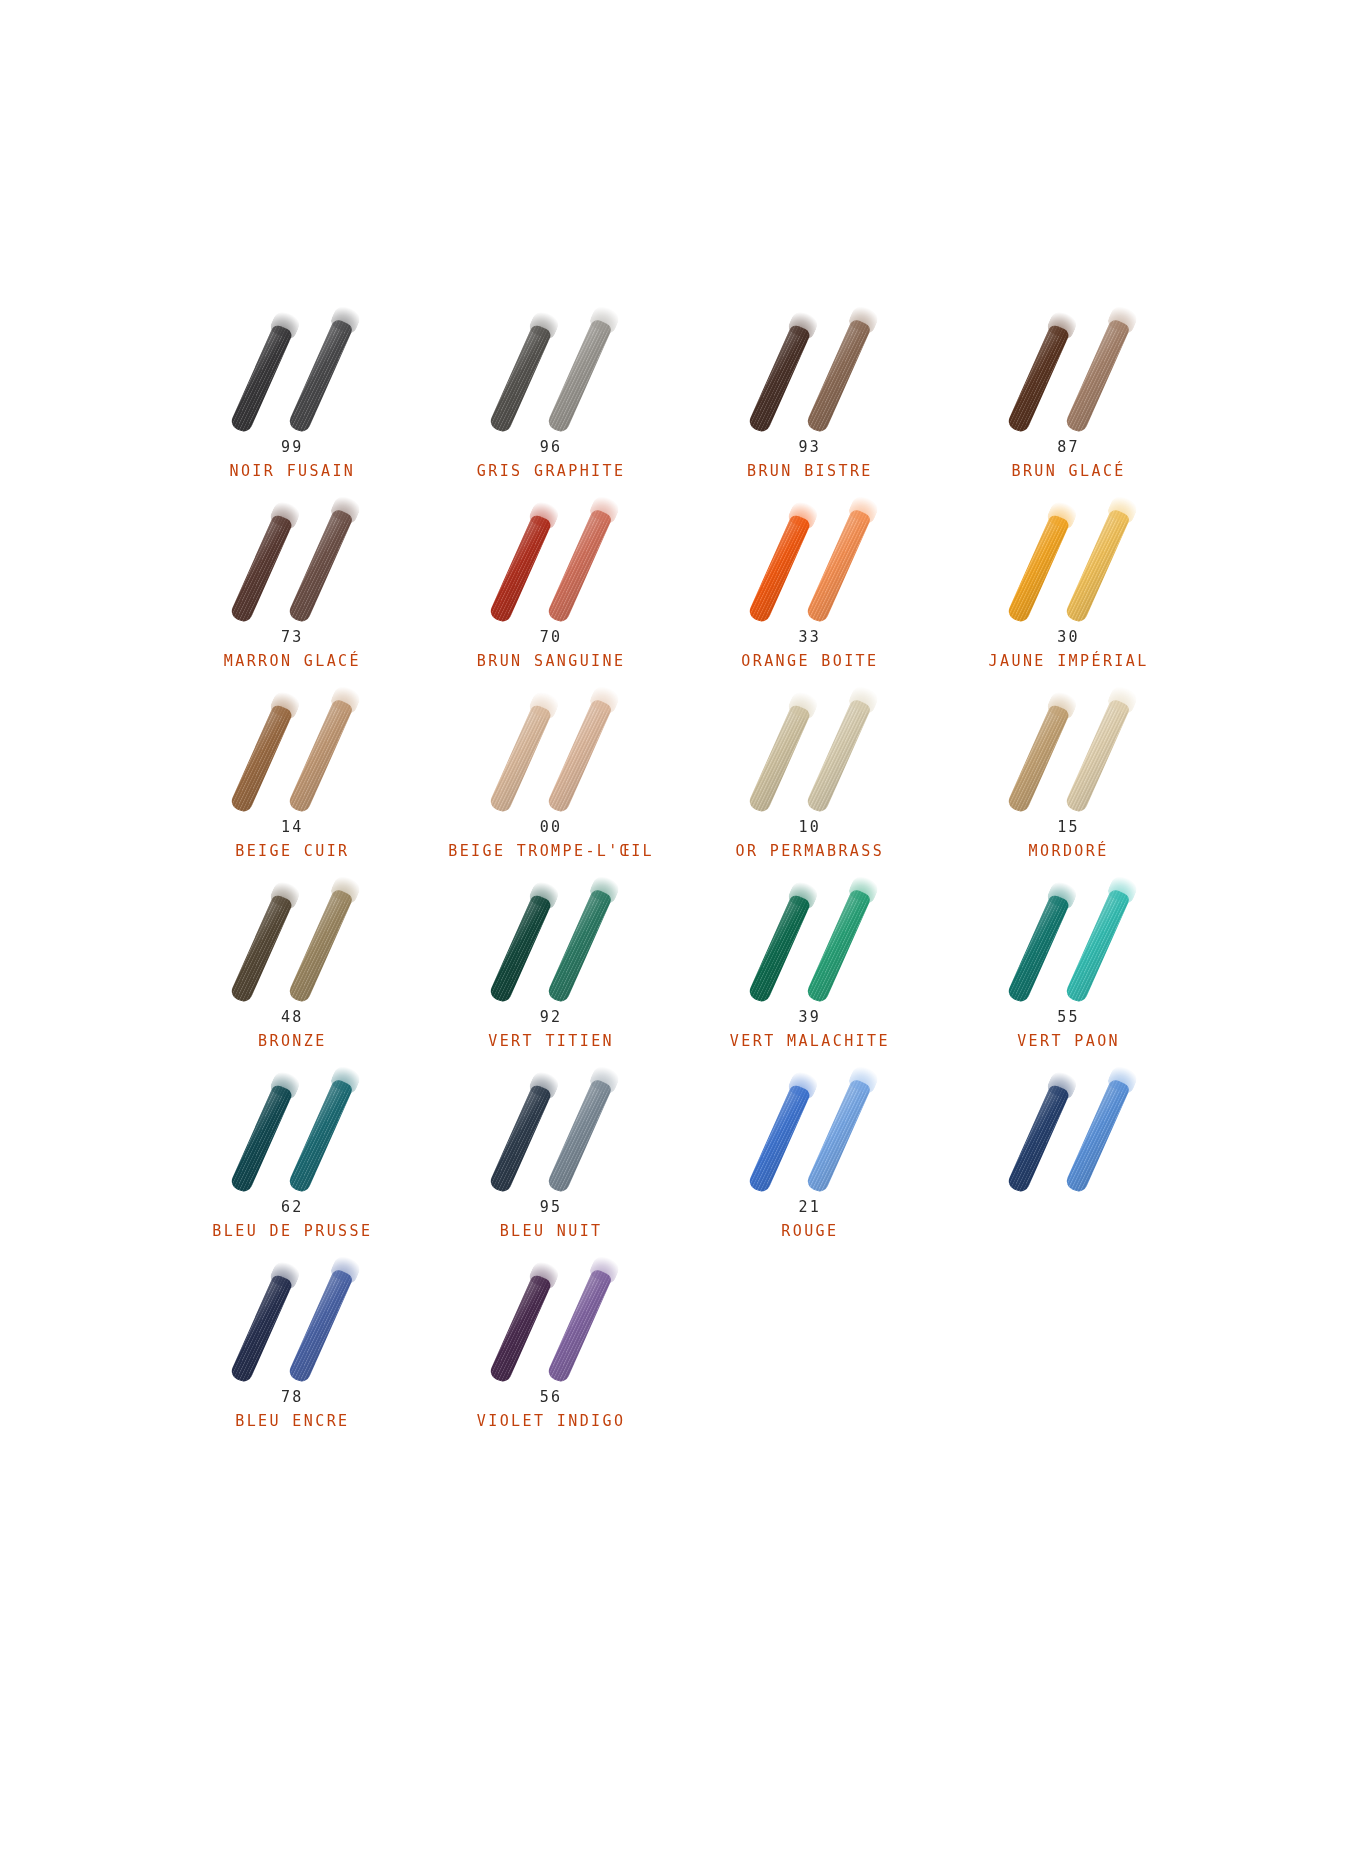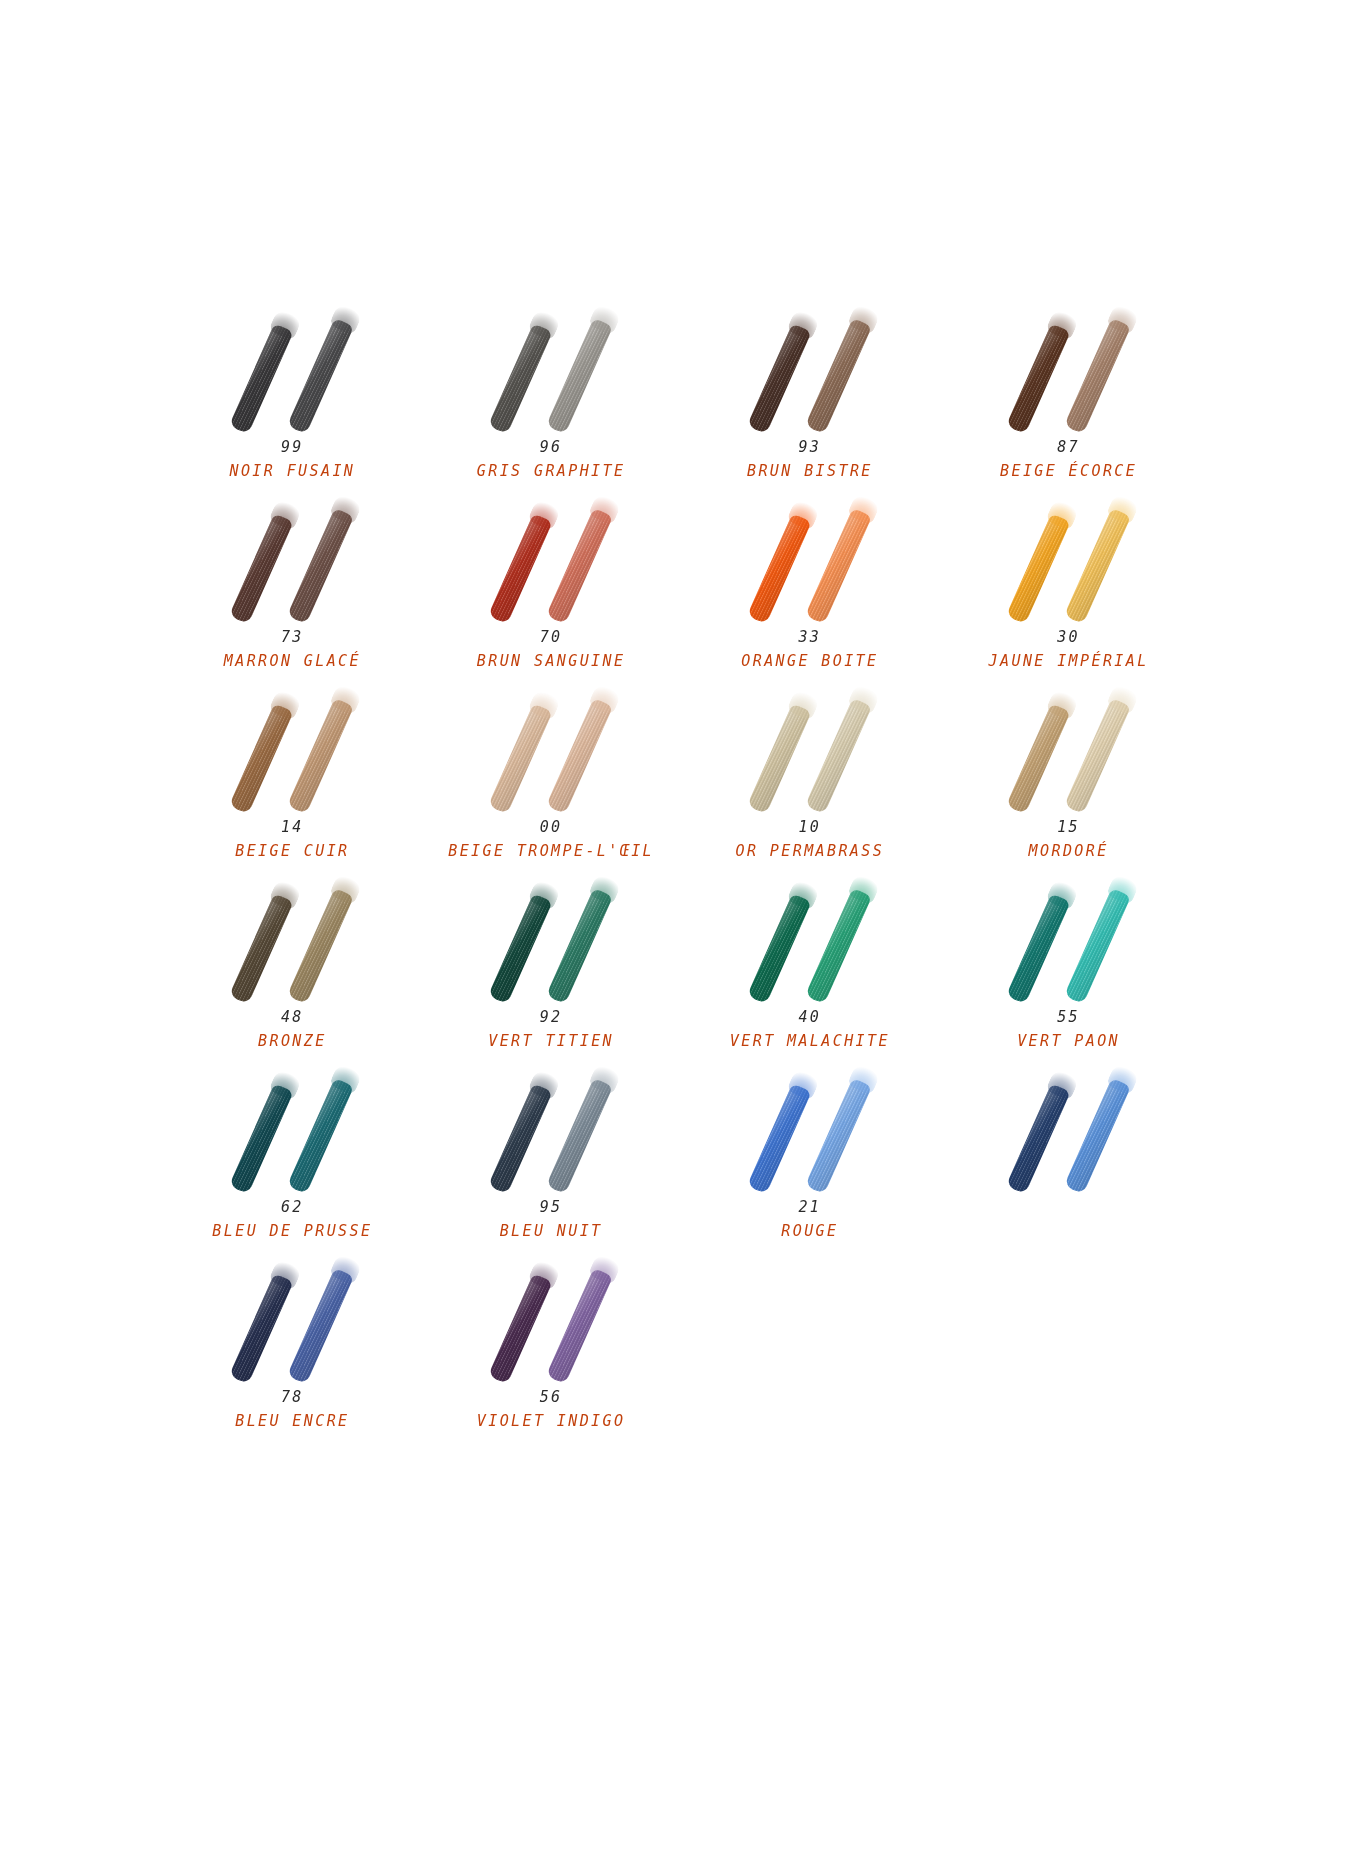--- a/index.html
+++ b/index.html
@@ -14,21 +14,20 @@
     font-family: "Liberation Sans", sans-serif;
     -webkit-font-smoothing: antialiased;
     overflow: hidden;
   }
 
   #swatch-page {
     position: relative;
     width: 1123px;
     height: 1860px;
     background: #ffffff;
-    font-style: italic;
   }
 
   #swatch-grid {
     position: absolute;
     left: 163px;
     top: 300px;
     width: 1035px;
     display: grid;
     grid-template-columns: repeat(4, 1fr);
     grid-auto-rows: 190px;
@@ -163,21 +162,21 @@
           <span class="shade-name">BRUN BISTRE</span>
         </div>
       </div>
       <div class="shade-cell">
         <div class="swatch-art">
           <div class="stroke heavy" style="background: rgb(90, 53, 34);"></div>
           <div class="stroke light" style="background: rgb(164, 129, 106);"></div>
         </div>
         <div class="shade-meta">
           <span class="shade-number">87</span>
-          <span class="shade-name">BEIGE ÉCORCE</span>
+          <span class="shade-name">BRUN GLACÉ</span>
         </div>
       </div>
       <div class="shade-cell">
         <div class="swatch-art">
           <div class="stroke heavy" style="background: rgb(90, 59, 51);"></div>
           <div class="stroke light" style="background: rgb(109, 81, 72);"></div>
         </div>
         <div class="shade-meta">
           <span class="shade-number">73</span>
           <span class="shade-name">MARRON GLACÉ</span>
@@ -272,21 +271,21 @@
           <span class="shade-number">92</span>
           <span class="shade-name">VERT TITIEN</span>
         </div>
       </div>
       <div class="shade-cell">
         <div class="swatch-art">
           <div class="stroke heavy" style="background: rgb(15, 107, 79);"></div>
           <div class="stroke light" style="background: rgb(41, 161, 119);"></div>
         </div>
         <div class="shade-meta">
-          <span class="shade-number">40</span>
+          <span class="shade-number">39</span>
           <span class="shade-name">VERT MALACHITE</span>
         </div>
       </div>
       <div class="shade-cell">
         <div class="swatch-art">
           <div class="stroke heavy" style="background: rgb(20, 120, 111);"></div>
           <div class="stroke light" style="background: rgb(53, 189, 178);"></div>
         </div>
         <div class="shade-meta">
           <span class="shade-number">55</span>

